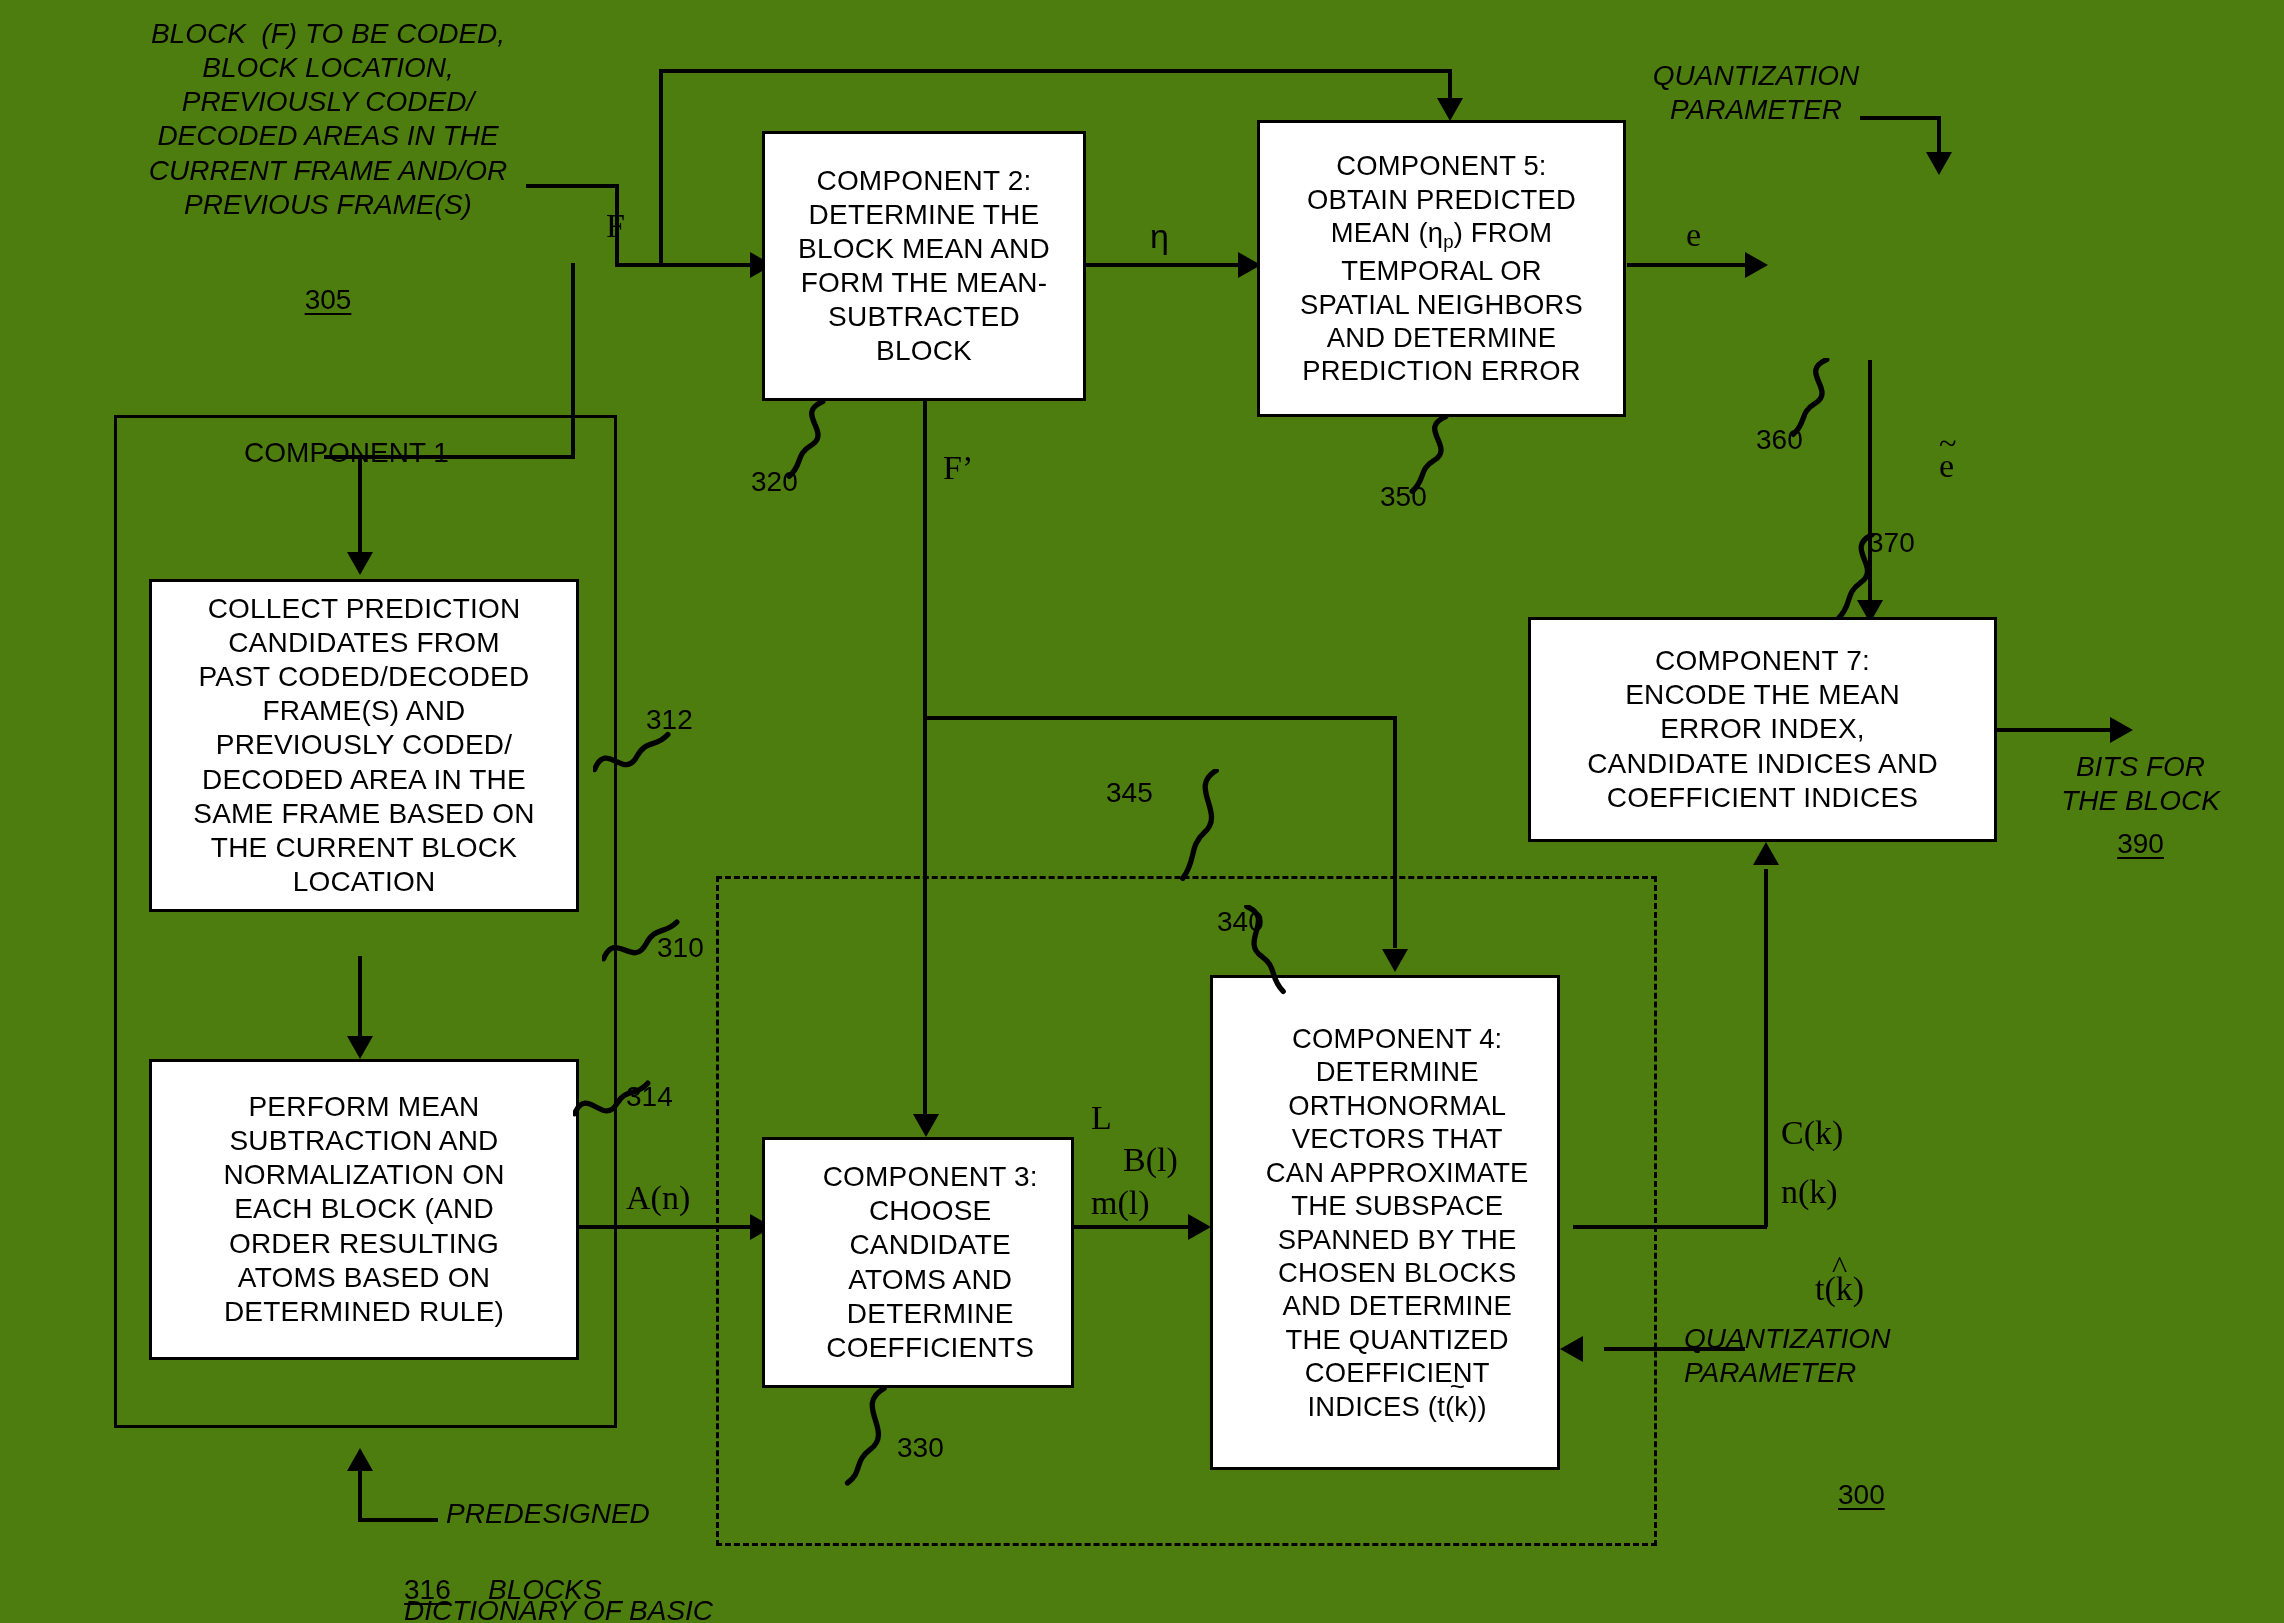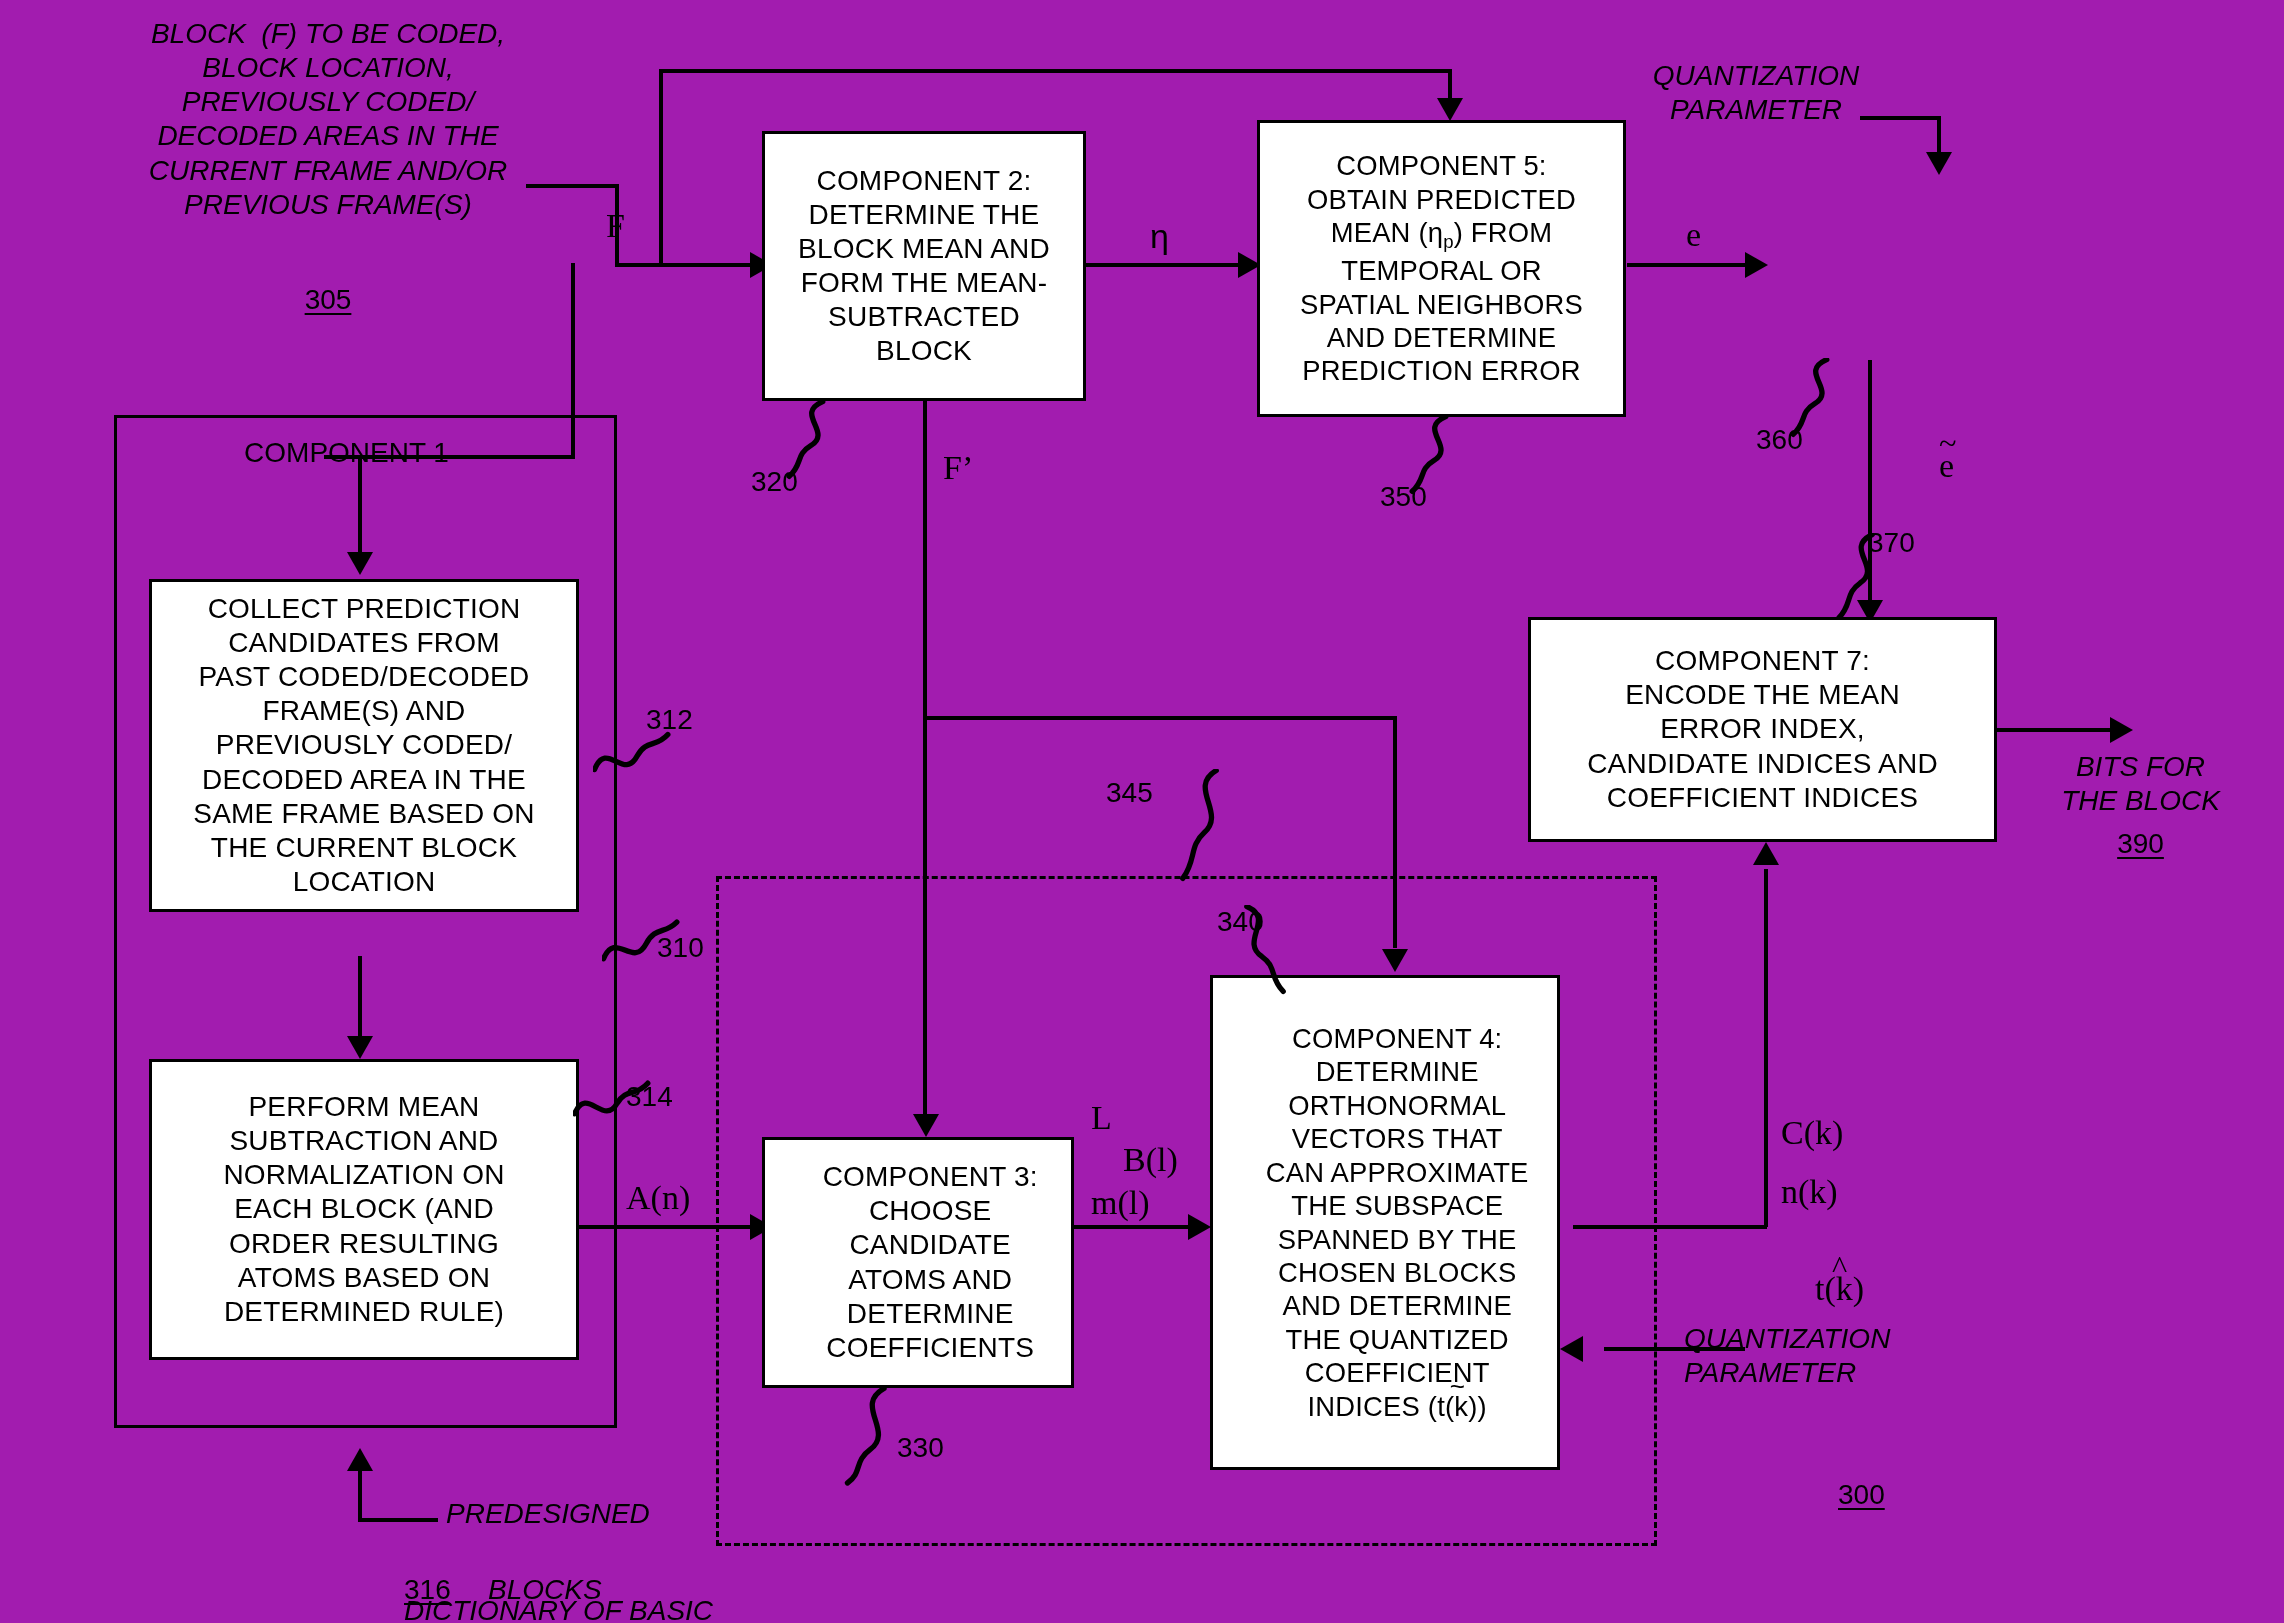--- a/index.html
+++ b/index.html
@@ -1,20 +1,20 @@
 <!DOCTYPE html>
 <html style="font-size:12.2px"><head>
 <meta charset="utf-8">
 <style>
   html, body { margin:0; padding:0; background:#ffffff; }
   body { font-family:"Liberation Sans", sans-serif; color:#000; }
   #stage {
     position:relative;
     width:2284px; height:1623px;
-    background:#a21caf;
+    background:#4d7c0f;
     overflow:hidden;
   }
   .box {
     position:absolute;
     border:3.8px solid #000;
     background:#fff;
     box-sizing:border-box;
     display:flex;
     align-items:center;
     justify-content:center;

